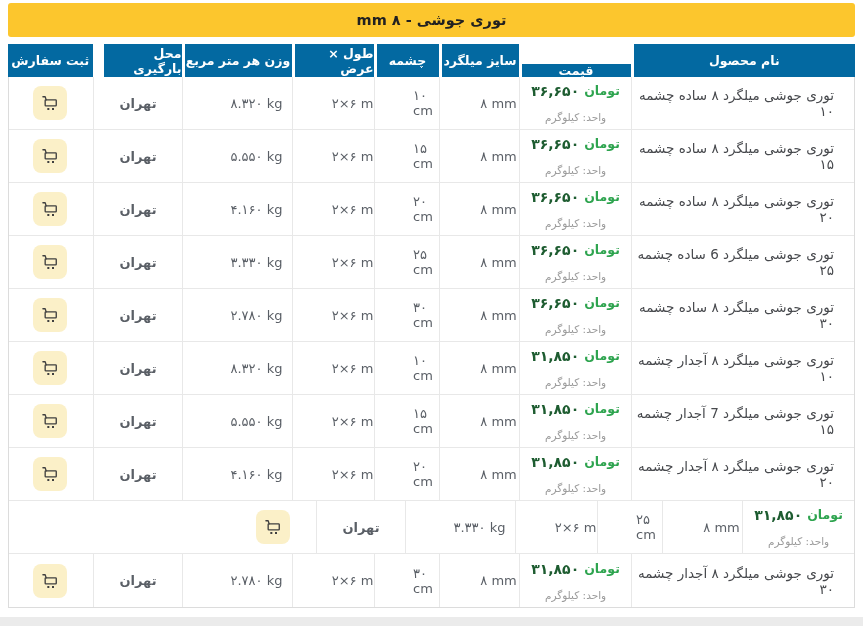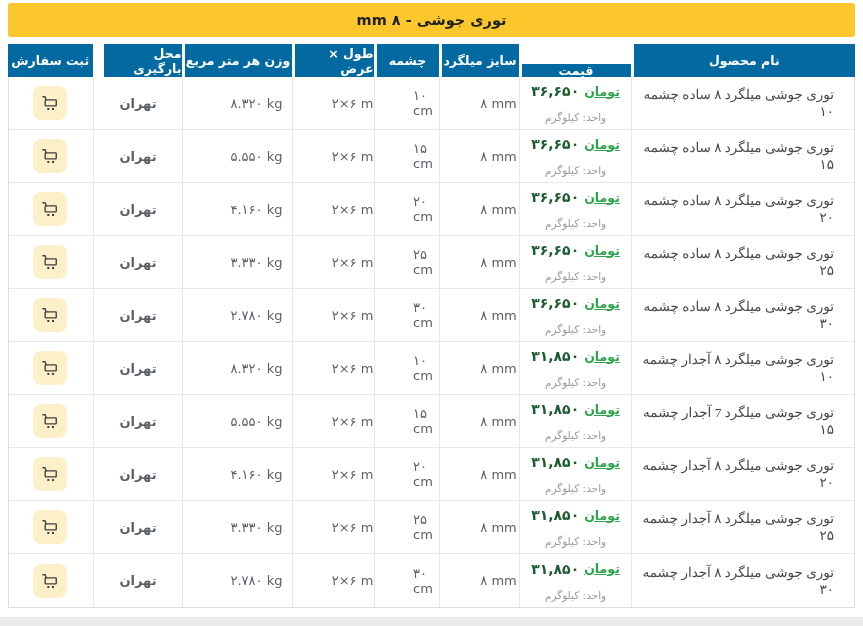--- a/index.html
+++ b/index.html
@@ -34,39 +34,39 @@
   .tbody { border:1px solid #dcdcdc; border-top:none; background:#fff; }
   .row { display:flex; height:53px; border-bottom:1px solid #e8e8e8; }
   .row:last-child { border-bottom:none; }
   .cell {
     display:flex; flex-direction:column; align-items:center; justify-content:center;
     border-left:1px solid #e8e8e8; font-size:13px; color:#5a5f66; overflow:hidden;
   }
   .row .cell:last-child { border-left:none; }
 
   
-  .c-name   { flex:0 0 223px; align-items:center; padding-left:4px; padding-right:20px;font-family:Liberation Serif, serif; }
+  .c-name   { flex:0 0 223px; align-items:center; padding-left:4px; padding-right:20px; }
   .c-price  { flex:0 0 112px; }
   .c-size   { flex:0 0 80px; }
   .c-mesh   { flex:0 0 65px; }
   .c-dims   { flex:0 0 82px; }
   .c-weight { flex:0 0 110px; }
   .c-loc    { flex:0 0 89px;font-weight:bold; }
   .c-order  { flex:0 0 86px; }
 
   .h-name   { flex:0 0 223px; } .h-price { flex:0 0 112px;margin-top:20px; } .h-size { flex:0 0 80px; }
   .h-mesh   { flex:0 0 65px; }  .h-dims  { flex:0 0 82px; }  .h-weight { flex:0 0 110px; }
   .h-loc    { flex:0 0 89px;padding-left:8px; }  .h-order { flex:0 0 86px; }
 
   .name-text { font-size:13.5px; color:#47494d; text-align:right; }
   .ltr { direction:ltr;padding-left:38px; }
 
-  .price-line { display:flex; direction:ltr; align-items:center; gap:5px; }
+  .price-line { display:flex; direction:ltr; align-items:flex-start; gap:5px; }
   .price-amount   { font-size:14px; font-weight:bold; color:#1d5c30; }
-  .price-currency { font-size:12.5px; font-weight:bold; color:#2ea44f;text-decoration:underline; }
+  .price-currency { font-size:12.5px; font-weight:bold; color:#2ea44f; }
   .unit-note { font-size:10.5px; color:#9b9b9b; margin-top:12px; }
 
   .cart-btn {
     width:34px; height:34px; border:none; border-radius:8px;
     background:#fbf0c8; display:flex; align-items:center; justify-content:center;
     cursor:pointer;
   }
   .cart-btn svg { display:block; }
 
   .bottom-strip {
@@ -196,21 +196,21 @@
                 <rect x="8.8" y="18" width="2.4" height="2.4" fill="#3f3f3f" stroke="none"></rect>
                 <rect x="14.4" y="18" width="2.4" height="2.4" fill="#3f3f3f" stroke="none"></rect>
               </svg>
             </span>
           </button>
         </div>
       </div>
 
       <div class="row">
         <div class="cell c-name">
-          <span class="name-text">توری جوشی میلگرد ۸ ساده چشمه ۲۵</span>
+          <span class="name-text">توری جوشی میلگرد 6 ساده چشمه ۲۵</span>
         </div>
         <div class="cell c-price">
           <div class="price-line">
             <span class="price-amount">۳۶,۶۵۰</span>
             <span class="price-currency">تومان</span>
           </div>
           <div class="unit-note">واحد: کیلوگرم</div>
         </div>
         <div class="cell c-size ltr">۸ mm</div>
         <div class="cell c-mesh ltr">۲۵ cm</div>
@@ -345,23 +345,20 @@
                 <rect x="6.2" y="8.2" width="13.3" height="7.3" rx="0.8"></rect>
                 <rect x="8.8" y="18" width="2.4" height="2.4" fill="#3f3f3f" stroke="none"></rect>
                 <rect x="14.4" y="18" width="2.4" height="2.4" fill="#3f3f3f" stroke="none"></rect>
               </svg>
             </span>
           </button>
         </div>
       </div>
 
       <div class="row">
-        <div class="cell c-name">
-          <span class="name-text">توری جوشی میلگرد ۸ آجدار چشمه ۲۵</span>
-        </div>
         <div class="cell c-price">
           <div class="price-line">
             <span class="price-amount">۳۱,۸۵۰</span>
             <span class="price-currency">تومان</span>
           </div>
           <div class="unit-note">واحد: کیلوگرم</div>
         </div>
         <div class="cell c-size ltr">۸ mm</div>
         <div class="cell c-mesh ltr">۲۵ cm</div>
         <div class="cell c-dims ltr">۲×۶ m</div>

